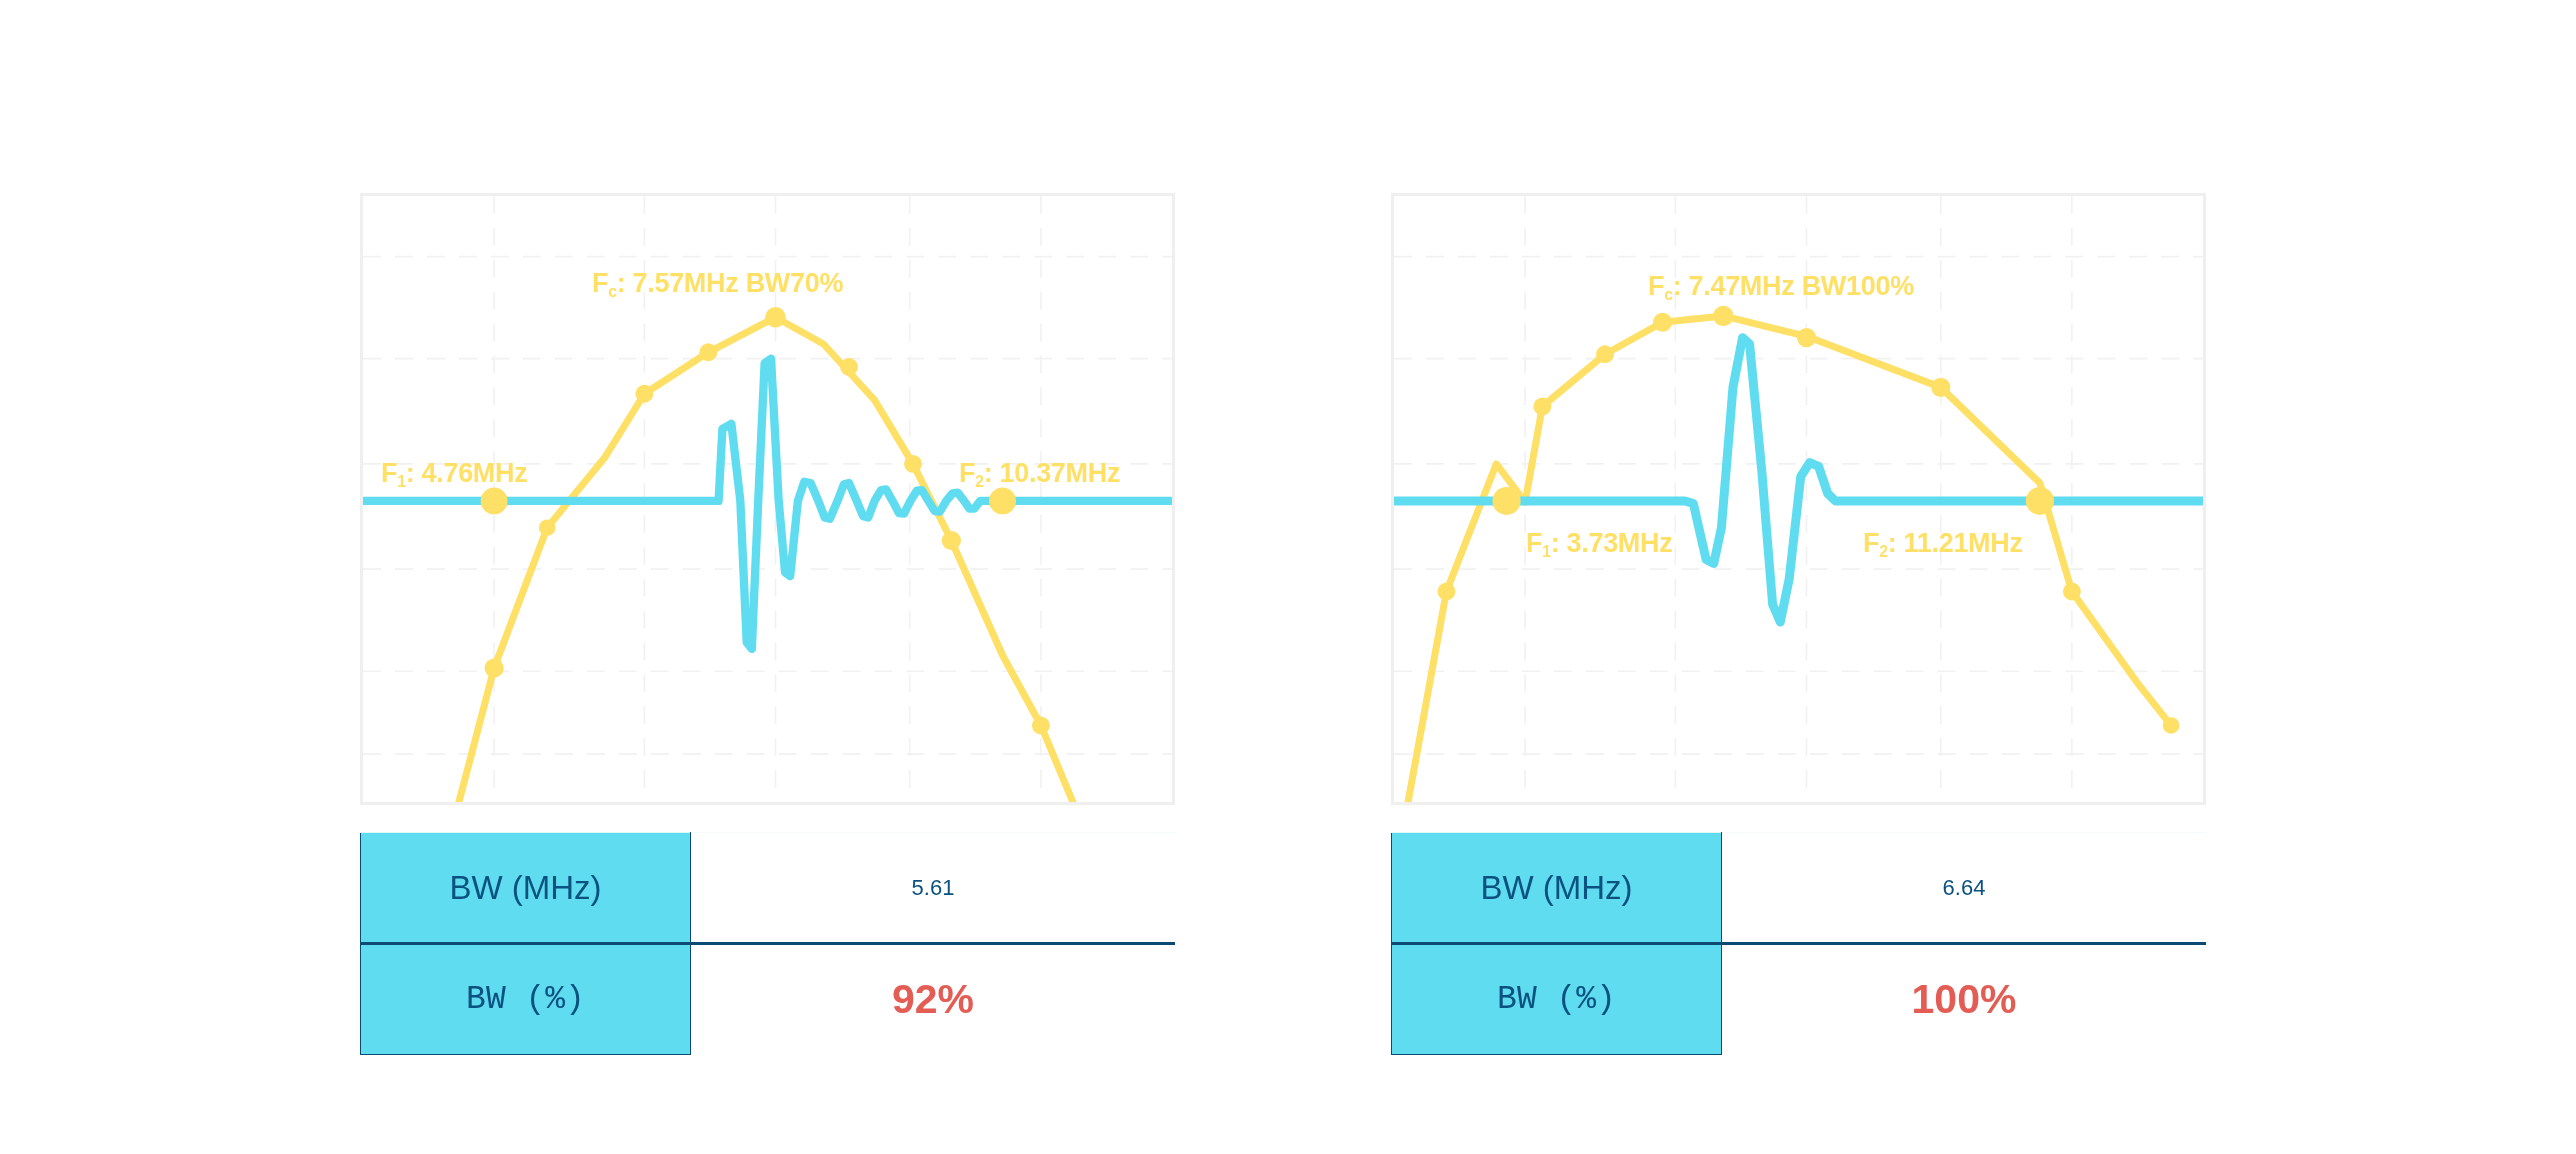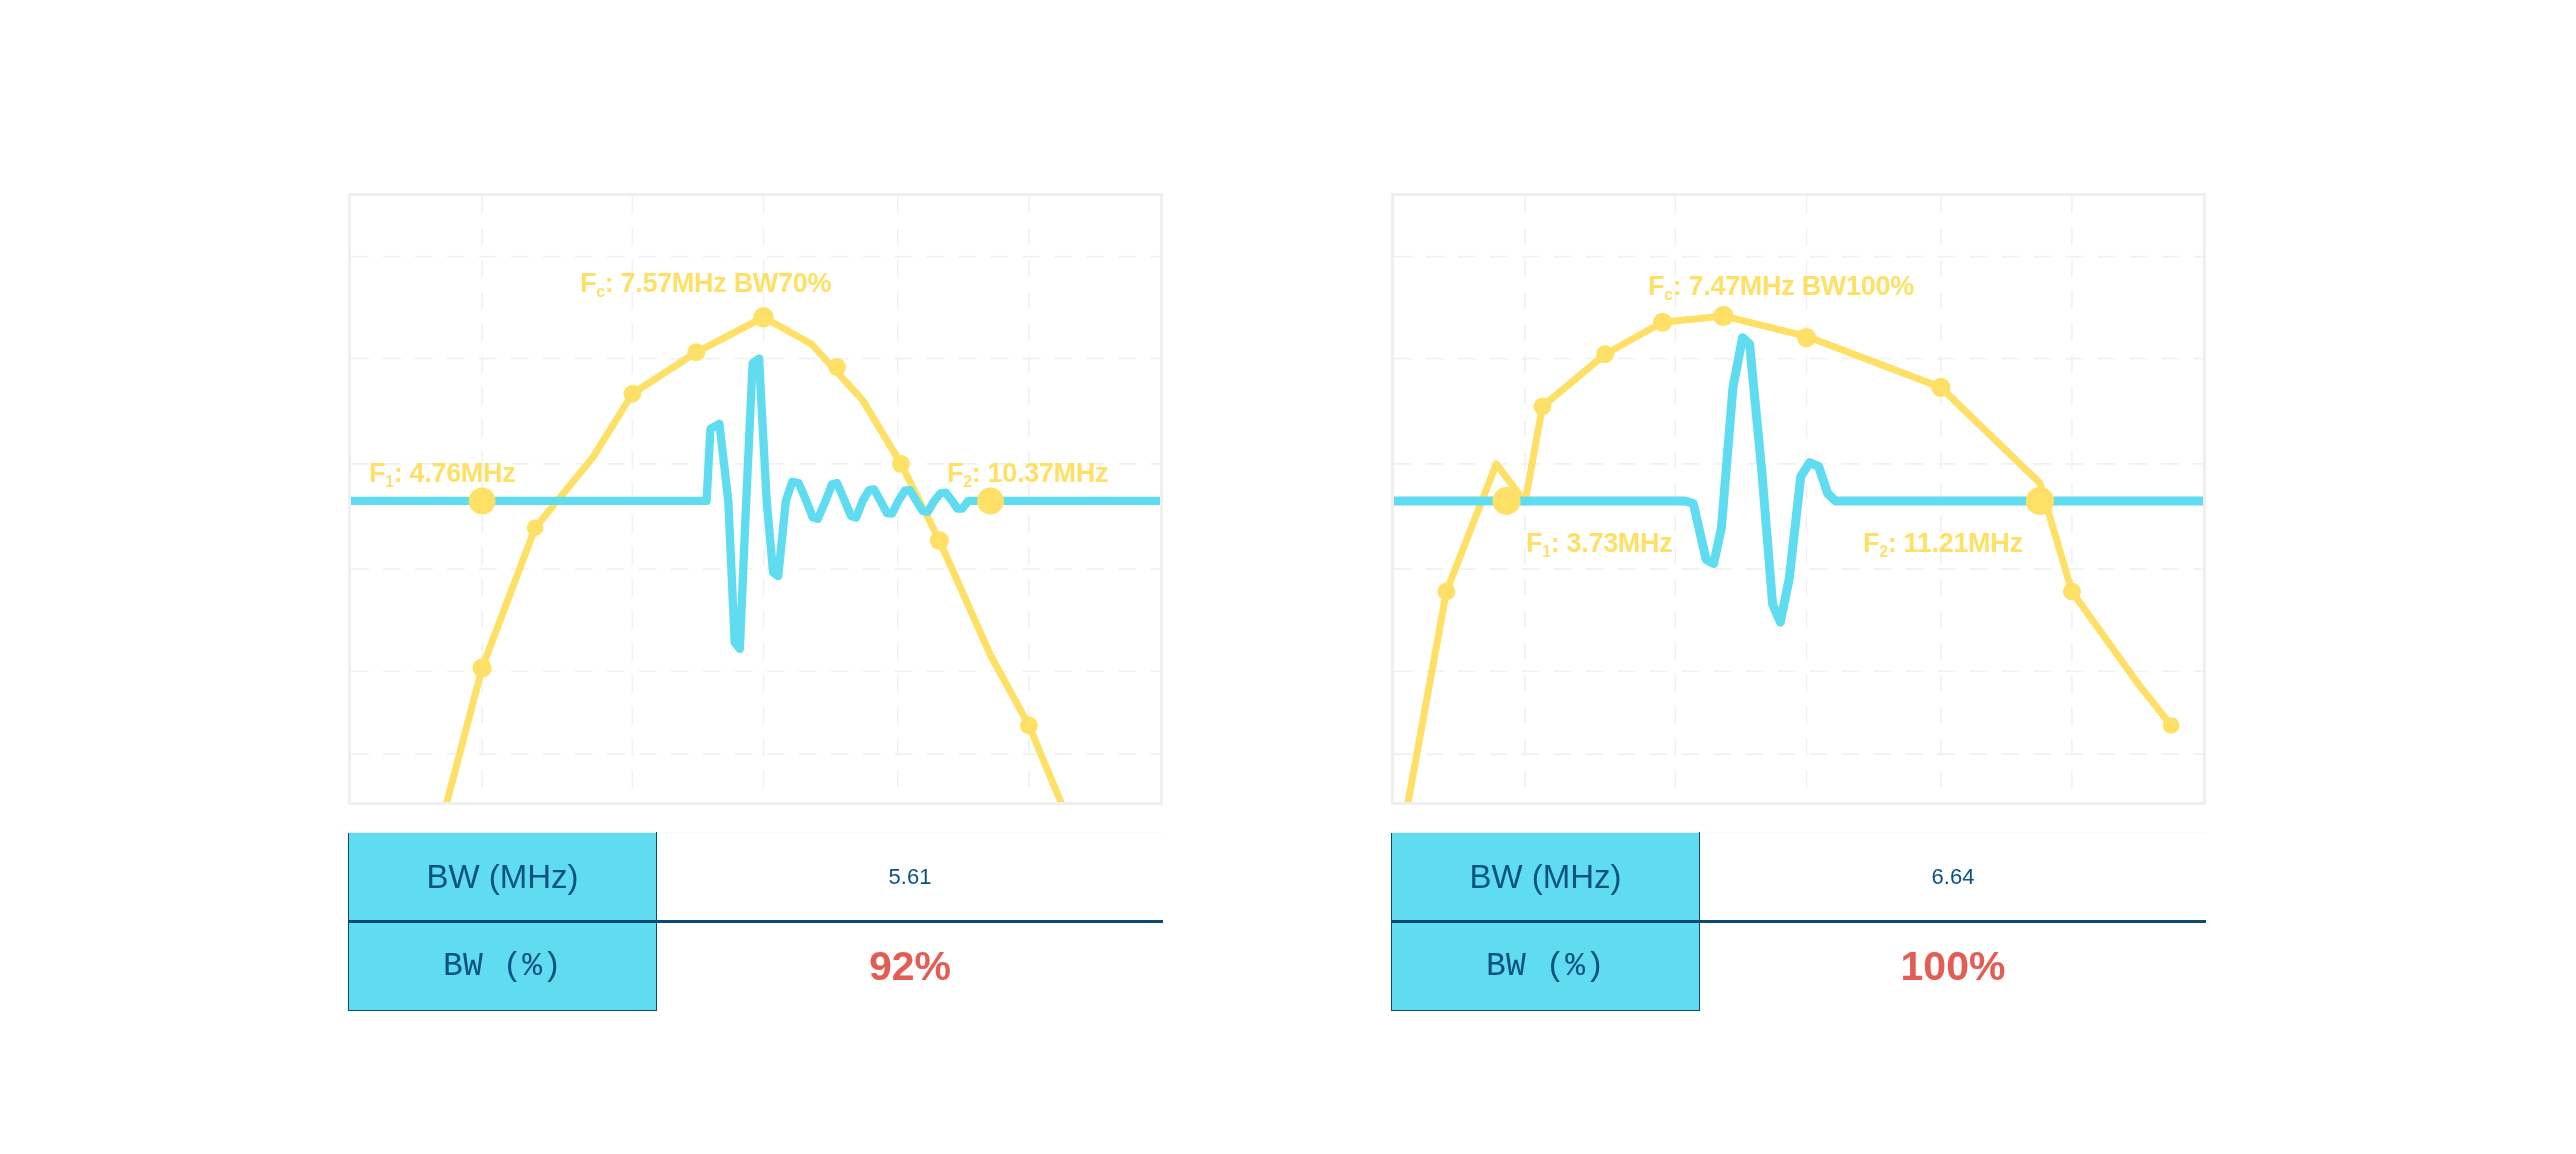--- a/index.html
+++ b/index.html
@@ -19,21 +19,21 @@
     position: absolute;
     inset: 0;
     background: #ffffff;
   }
 
   
   .panel {
     position: absolute;
     top: 193px;
   }
-  .panel.left  { left: 348px; }
+  .panel.left  { left: 360px; }
   .panel.right { left: 1391px; }
 
   .plot-frame {
     position: relative;
     width: 815px;
     height: 612px;
     background: #ffffff;
     border: 3.9px solid #efefef;
     box-sizing: border-box;
   }
@@ -73,21 +73,21 @@
   
   .bw-table {
     position: relative;
     margin-top: 27px;
     width: 815px;
     border-collapse: collapse;
     table-layout: fixed;
   }
   .bw-table td {
     height: 79px;
-    padding: 4px;
+    padding: 15px;
     text-align: center;
     vertical-align: middle;
   }
   .bw-table .lbl {
     width: 299px;
     background: #5FDCEF;
     color: #0B5280;
     font-size: 33px;
     font-weight: 400;
     border-left: 1.9px solid #0B4A73;

